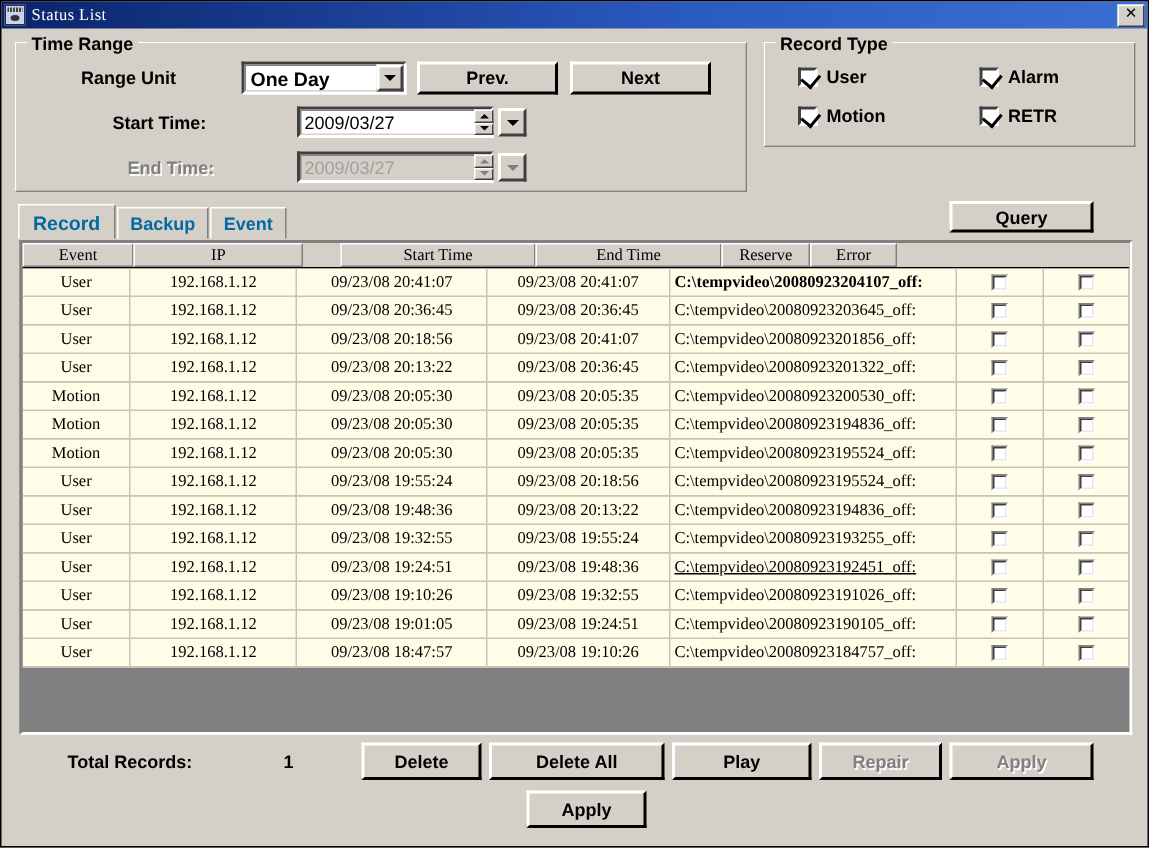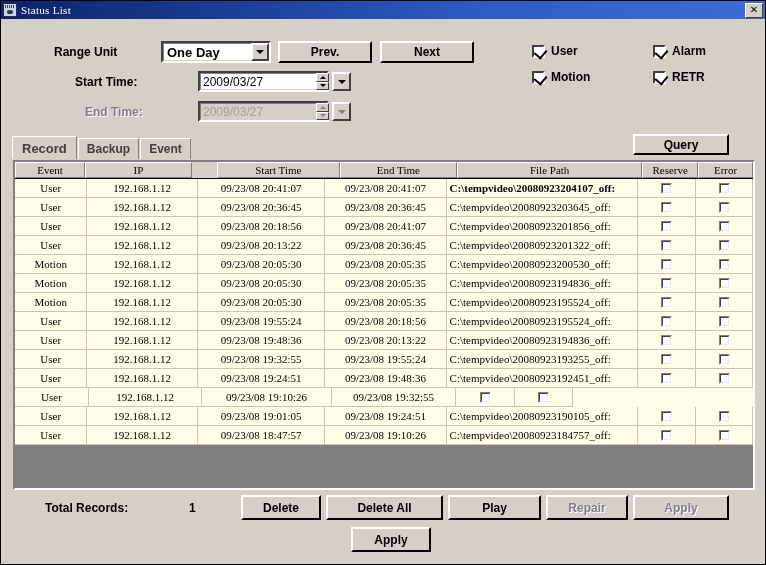--- a/index.html
+++ b/index.html
@@ -151,21 +151,21 @@
   }
   .cblabel{font-size:12px;font-weight:bold;color:#000;font-family:"Liberation Sans",sans-serif;}
   
   .tabstrip{position:absolute;display:flex;align-items:flex-end;}
   .tab{
     box-sizing:border-box;height:21px;padding:0 8px;
     background:#d4d0c8;
     border:1px solid;border-color:#fff #808080 #d4d0c8 #fff;
     border-bottom:none;
     display:flex;align-items:center;justify-content:center;
-    font-size:12px;font-weight:bold;color:#404040;cursor:default;
+    font-size:12px;font-weight:bold;color:#0369a1;cursor:default;
     font-family:"Liberation Sans",sans-serif;margin-right:1px;
   }
   .tab.sel{height:23px;font-size:13px;padding:0 9px;position:relative;z-index:3;}
   
   .listwrap{
     position:absolute;box-sizing:border-box;
     background:#808080;
     border:2px solid;border-color:#808080 #fff #fff #808080;
     overflow:hidden;
   }
@@ -202,20 +202,24 @@
 <body>
 
 <div class="window">
 
   <div class="titlebar">
     <div class="title-icon"></div>
     <div class="title-text">Status List</div>
     <div class="title-close">✕</div>
   </div>
 
+  <div class="grp" style="left:9px;top:27px;width:488px;height:100px;">
+    <div class="grp-inner"></div>
+    <div class="grp-label">Time Range</div>
+  </div>
 
   <div class="lbl" style="left:53px;top:44px;">Range Unit</div>
   <div class="combo" style="left:160px;top:40px;width:110px;height:22px;">
     <div class="ci"></div>
     <div class="combo-text">One Day</div>
   </div>
   <div class="arrow-btn" style="left:250px;top:42px;width:18px;height:18px;">
     <div class="tri-down"></div>
   </div>
 
@@ -253,20 +257,24 @@
         <div class="tri-up-sm dis"></div>
       </div>
     <div>
         <div class="tri-down-sm dis"></div>
       </div>
   </div>
   <div class="arrow-btn" style="left:331px;top:101px;width:19px;height:19px;">
     <div class="tri-down dis"></div>
   </div>
 
+  <div class="grp" style="left:508px;top:27px;width:248px;height:70px;">
+    <div class="grp-inner"></div>
+    <div class="grp-label">Record Type</div>
+  </div>
 
   <div class="cbrow" style="left:531px;top:43px;">
     <div class="cbox">
         <div class="ck"></div>
       </div>
     <div class="cblabel">User</div>
   </div>
   <div class="cbrow" style="left:652px;top:43px;">
     <div class="cbox">
         <div class="ck"></div>
@@ -301,21 +309,20 @@
       <span>Event</span>
     </div>
   </div>
 
   <div class="listwrap" style="left:12px;top:159px;width:742px;height:330px;">
     <div class="hdr" id="hdr">
         <div class="hdr-cell" style="width: 74px;">Event</div>
         <div class="hdr-cell" style="width: 113px;">IP</div>
         <div class="hdr-cell" style="width: 130px; margin-left: 25px;">Start Time</div>
         <div class="hdr-cell" style="width: 124px;">End Time</div>
-        <div class="hdr-cell" style="width: 196px;">File Path</div>
         <div class="hdr-cell" style="width: 59px;">Reserve</div>
         <div class="hdr-cell" style="width: 58px;">Error</div>
       </div>
     <div id="rows">
         <div class="row">
           <div class="cell c" style="width: 74px;">User</div>
           <div class="cell c" style="width: 113px;">192.168.1.12</div>
           <div class="cell c" style="width: 130px;">09/23/08 20:41:07</div>
           <div class="cell c" style="width: 124px;">09/23/08 20:41:07</div>
           <div class="cell l" style="width: 196px; font-weight: bold;">C:\tempvideo\20080923204107_off:</div>
@@ -441,33 +448,34 @@
           </div>
           <div class="cell c" style="width: 58px;">
             <div class="rcbox"></div>
           </div>
         </div>
         <div class="row">
           <div class="cell c" style="width: 74px;">User</div>
           <div class="cell c" style="width: 113px;">192.168.1.12</div>
           <div class="cell c" style="width: 130px;">09/23/08 19:24:51</div>
           <div class="cell c" style="width: 124px;">09/23/08 19:48:36</div>
-          <div class="cell l" style="width: 196px;">C:\tempvideo\20080923192451_off:</div>
+          <div class="cell l" style="width: 196px; text-decoration: underline;">C:\tempvideo\20080923192451_off:</div>
           <div class="cell c" style="width: 59px;">
             <div class="rcbox"></div>
           </div>
           <div class="cell c" style="width: 58px;">
             <div class="rcbox"></div>
           </div>
         </div>
         <div class="row">
           <div class="cell c" style="width: 74px;">User</div>
           <div class="cell c" style="width: 113px;">192.168.1.12</div>
           <div class="cell c" style="width: 130px;">09/23/08 19:10:26</div>
           <div class="cell c" style="width: 124px;">09/23/08 19:32:55</div>
+          <div class="cell l" style="width: 196px;">C:\tempvideo\20080923191026_off:</div>
           <div class="cell c" style="width: 59px;">
             <div class="rcbox"></div>
           </div>
           <div class="cell c" style="width: 58px;">
             <div class="rcbox"></div>
           </div>
         </div>
         <div class="row">
           <div class="cell c" style="width: 74px;">User</div>
           <div class="cell c" style="width: 113px;">192.168.1.12</div>

